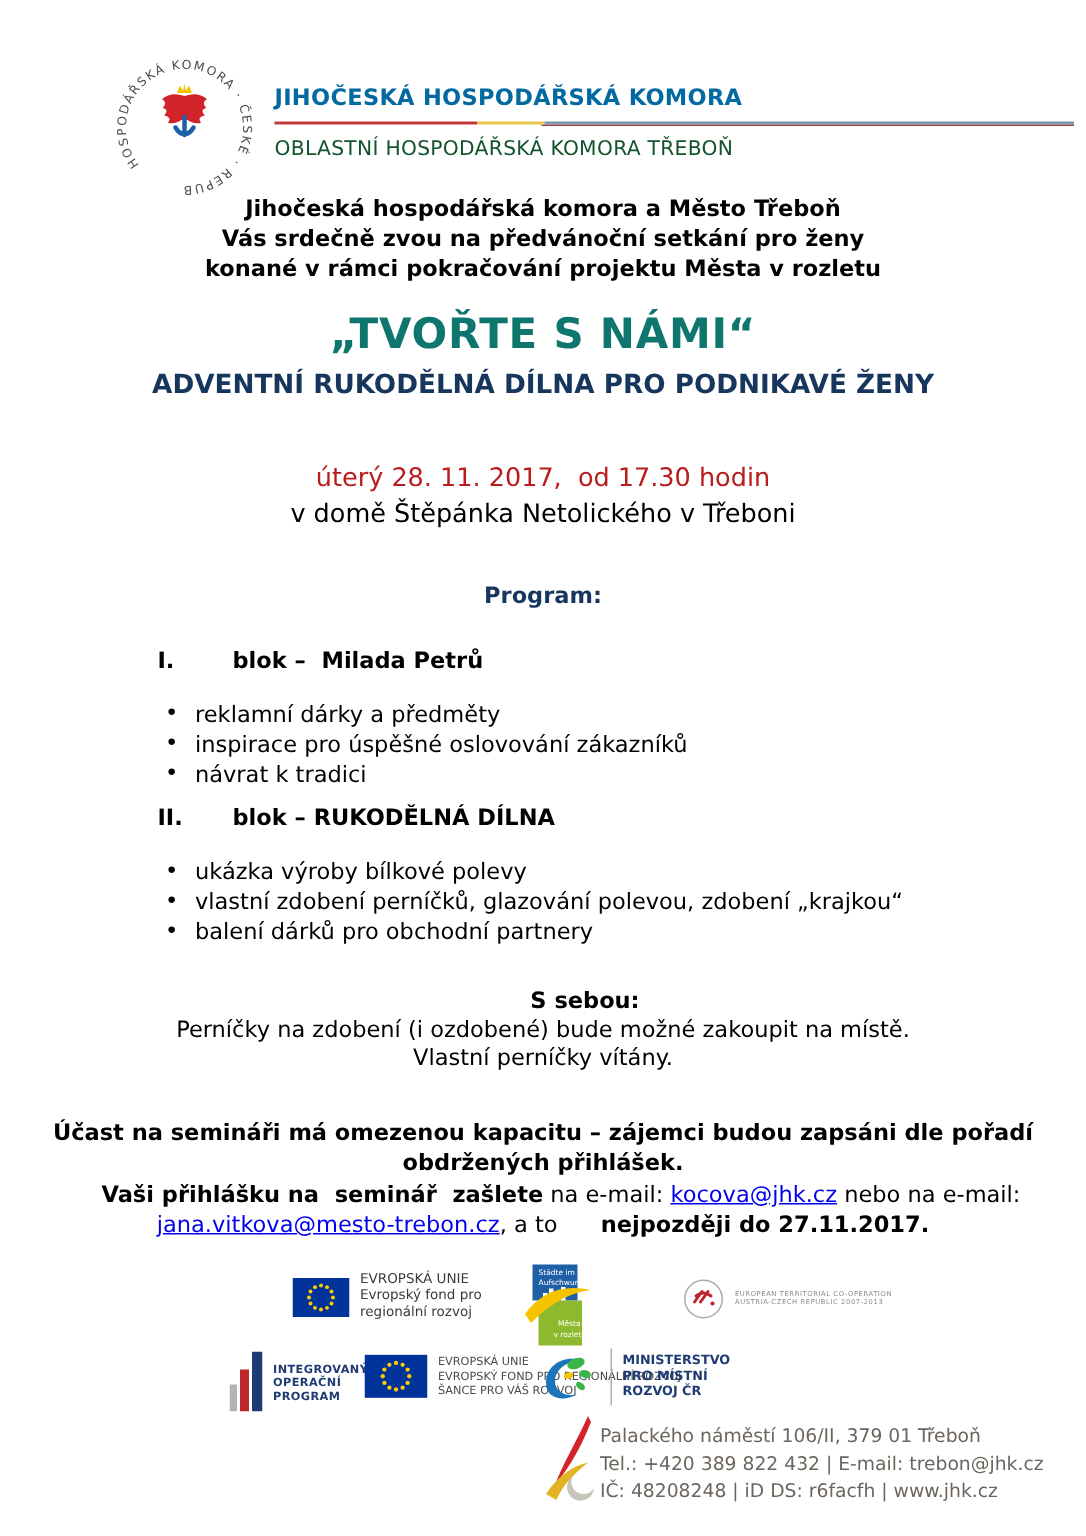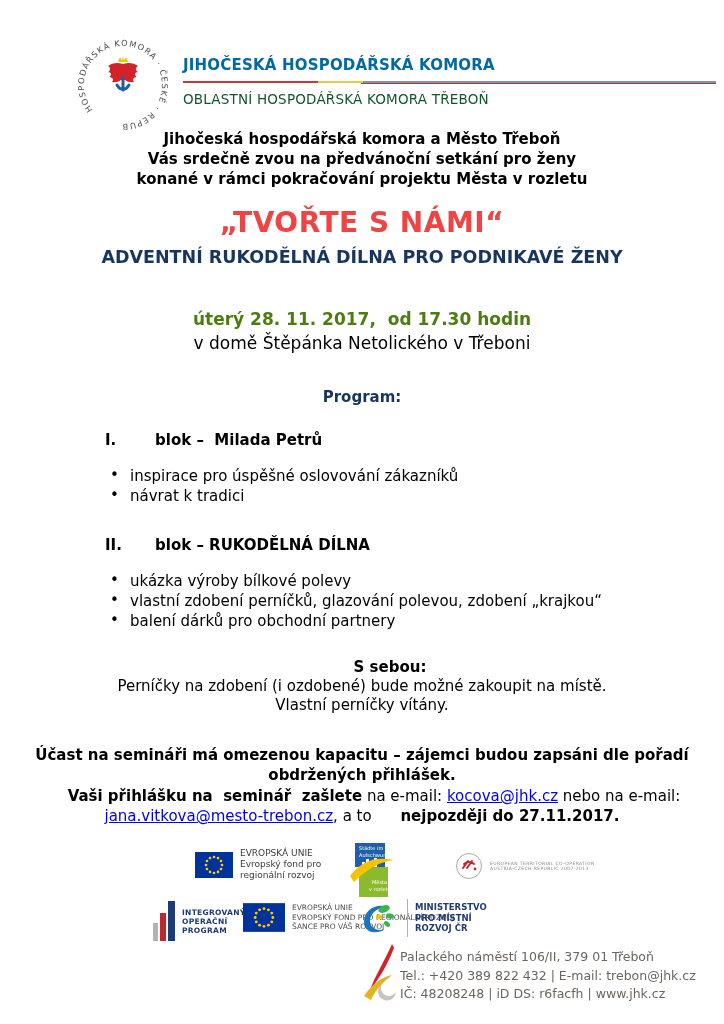--- a/index.html
+++ b/index.html
@@ -16,23 +16,23 @@
   .org-line .seg-row{display:flex;height:2px;}
   .org-line .s1{width:135px;background:#c23a3a;}
   .org-line .s2{width:45px;background:#e9c64d;}
   .org-line .s3{flex:1;background:#7f95ac;}
   .org-line .under{height:1px;margin-left:178px;background:#9e3b41;}
   .sub-org{position:absolute;left:183px;top:91px;font-size:13.5px;color:#14532d;letter-spacing:.2px;}
 
   
   .center{position:absolute;left:0;width:100%;text-align:center;}
   .intro{top:129px;font-size:15px;font-weight:bold;line-height:20px;}
-  .title-main{top:206px;font-size:28px;font-weight:bold;color:#ef4444;letter-spacing:.5px;}
+  .title-main{top:206px;font-size:28px;font-weight:bold;color:#0f766e;letter-spacing:.5px;}
   .title-sub{top:247px;font-size:17.5px;font-weight:bold;color:#17365d;}
-  .date-line{top:309px;font-size:17px;font-weight:bold;color:#4d7c0f;}
+  .date-line{top:309px;font-size:17px;font-weight:normal;color:#b91c1c;}
   .venue-line{top:333px;font-size:17px;}
   .program-heading{top:388px;font-size:15px;font-weight:bold;color:#17365d;}
 
   
   .block-head{position:absolute;left:105px;font-size:15px;font-weight:bold;}
   .block-head .numeral{display:inline-block;width:50px;}
   .b1{top:431px;} .b2{top:536px;}
   ul.dots{position:absolute;left:108px;margin:0;padding:0;list-style:none;font-size:15px;line-height:20px;}
   ul.dots li{padding-left:22px;position:relative;}
   ul.dots li::before{content:"•";position:absolute;left:2px;top:-1px;font-size:15px;}
@@ -110,20 +110,21 @@
 
   <div class="center date-line pre">úterý 28. 11. 2017,  od 17.30 hodin</div>
   <div class="center venue-line">v domě Štěpánka Netolického v Třeboni</div>
 
   <div class="center program-heading">Program:</div>
 
   <div class="block-head b1">
     <span class="numeral">I.</span><span class="pre">blok –  Milada Petrů</span>
   </div>
   <ul class="dots l1">
+    <li>reklamní dárky a předměty</li>
     <li>inspirace pro úspěšné oslovování zákazníků</li>
     <li>návrat k tradici</li>
   </ul>
 
   <div class="block-head b2">
     <span class="numeral">II.</span><span class="pre">blok – RUKODĚLNÁ DÍLNA</span>
   </div>
   <ul class="dots l2">
     <li>ukázka výroby bílkové polevy</li>
     <li>vlastní zdobení perníčků, glazování polevou, zdobení „krajkou“</li>

